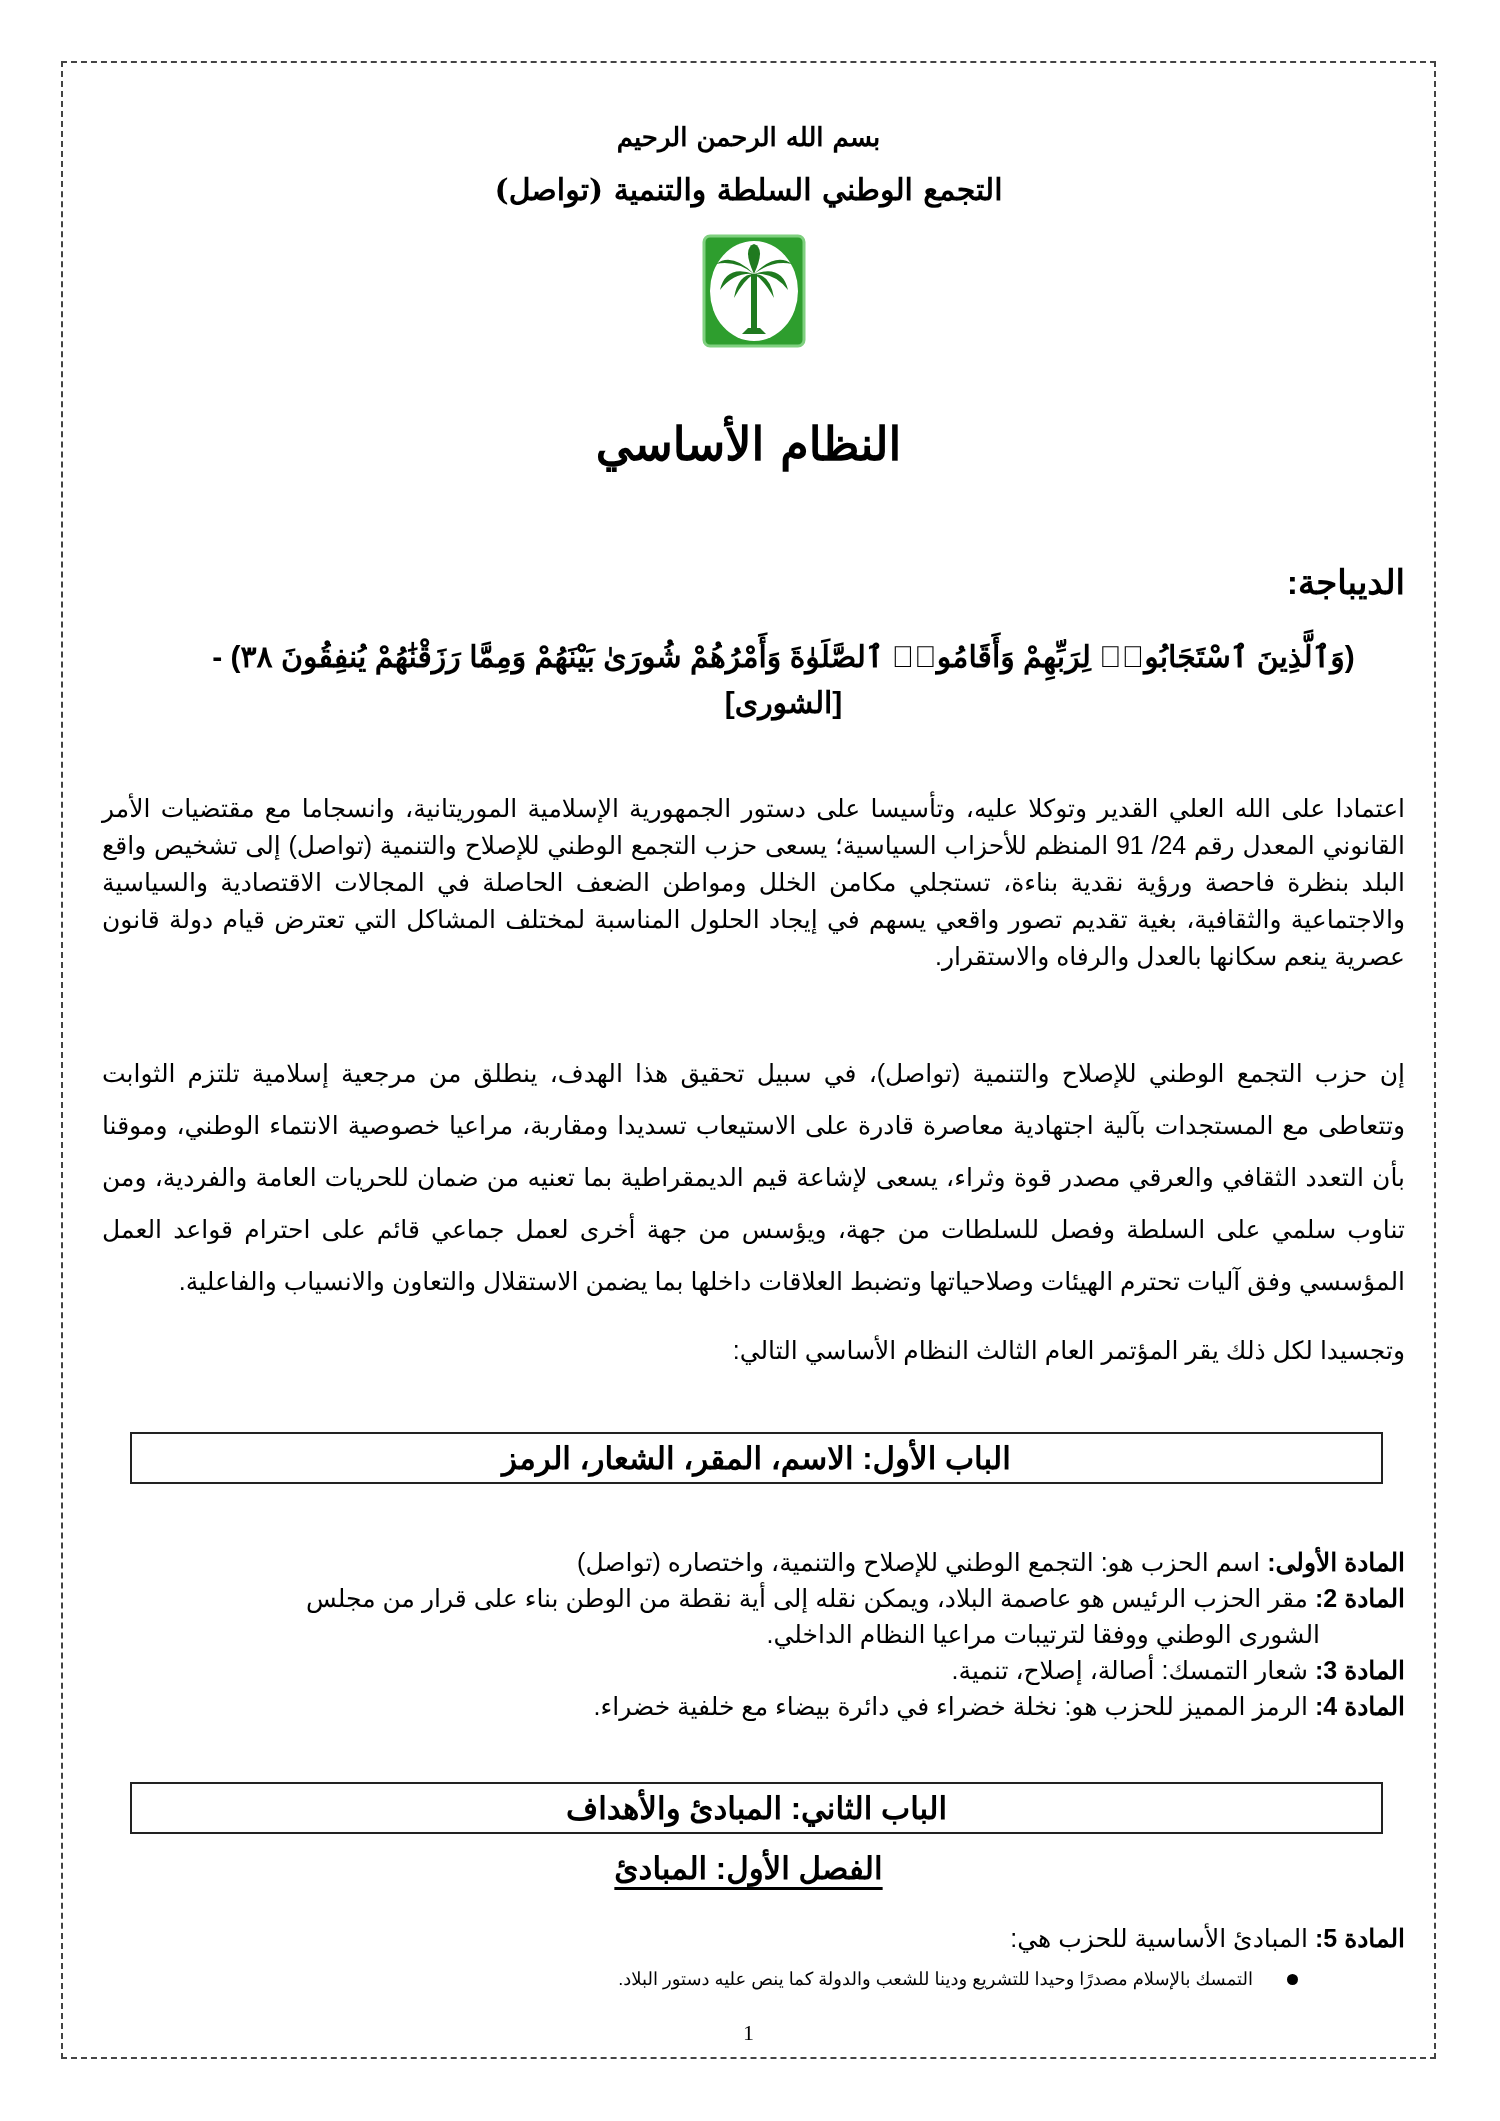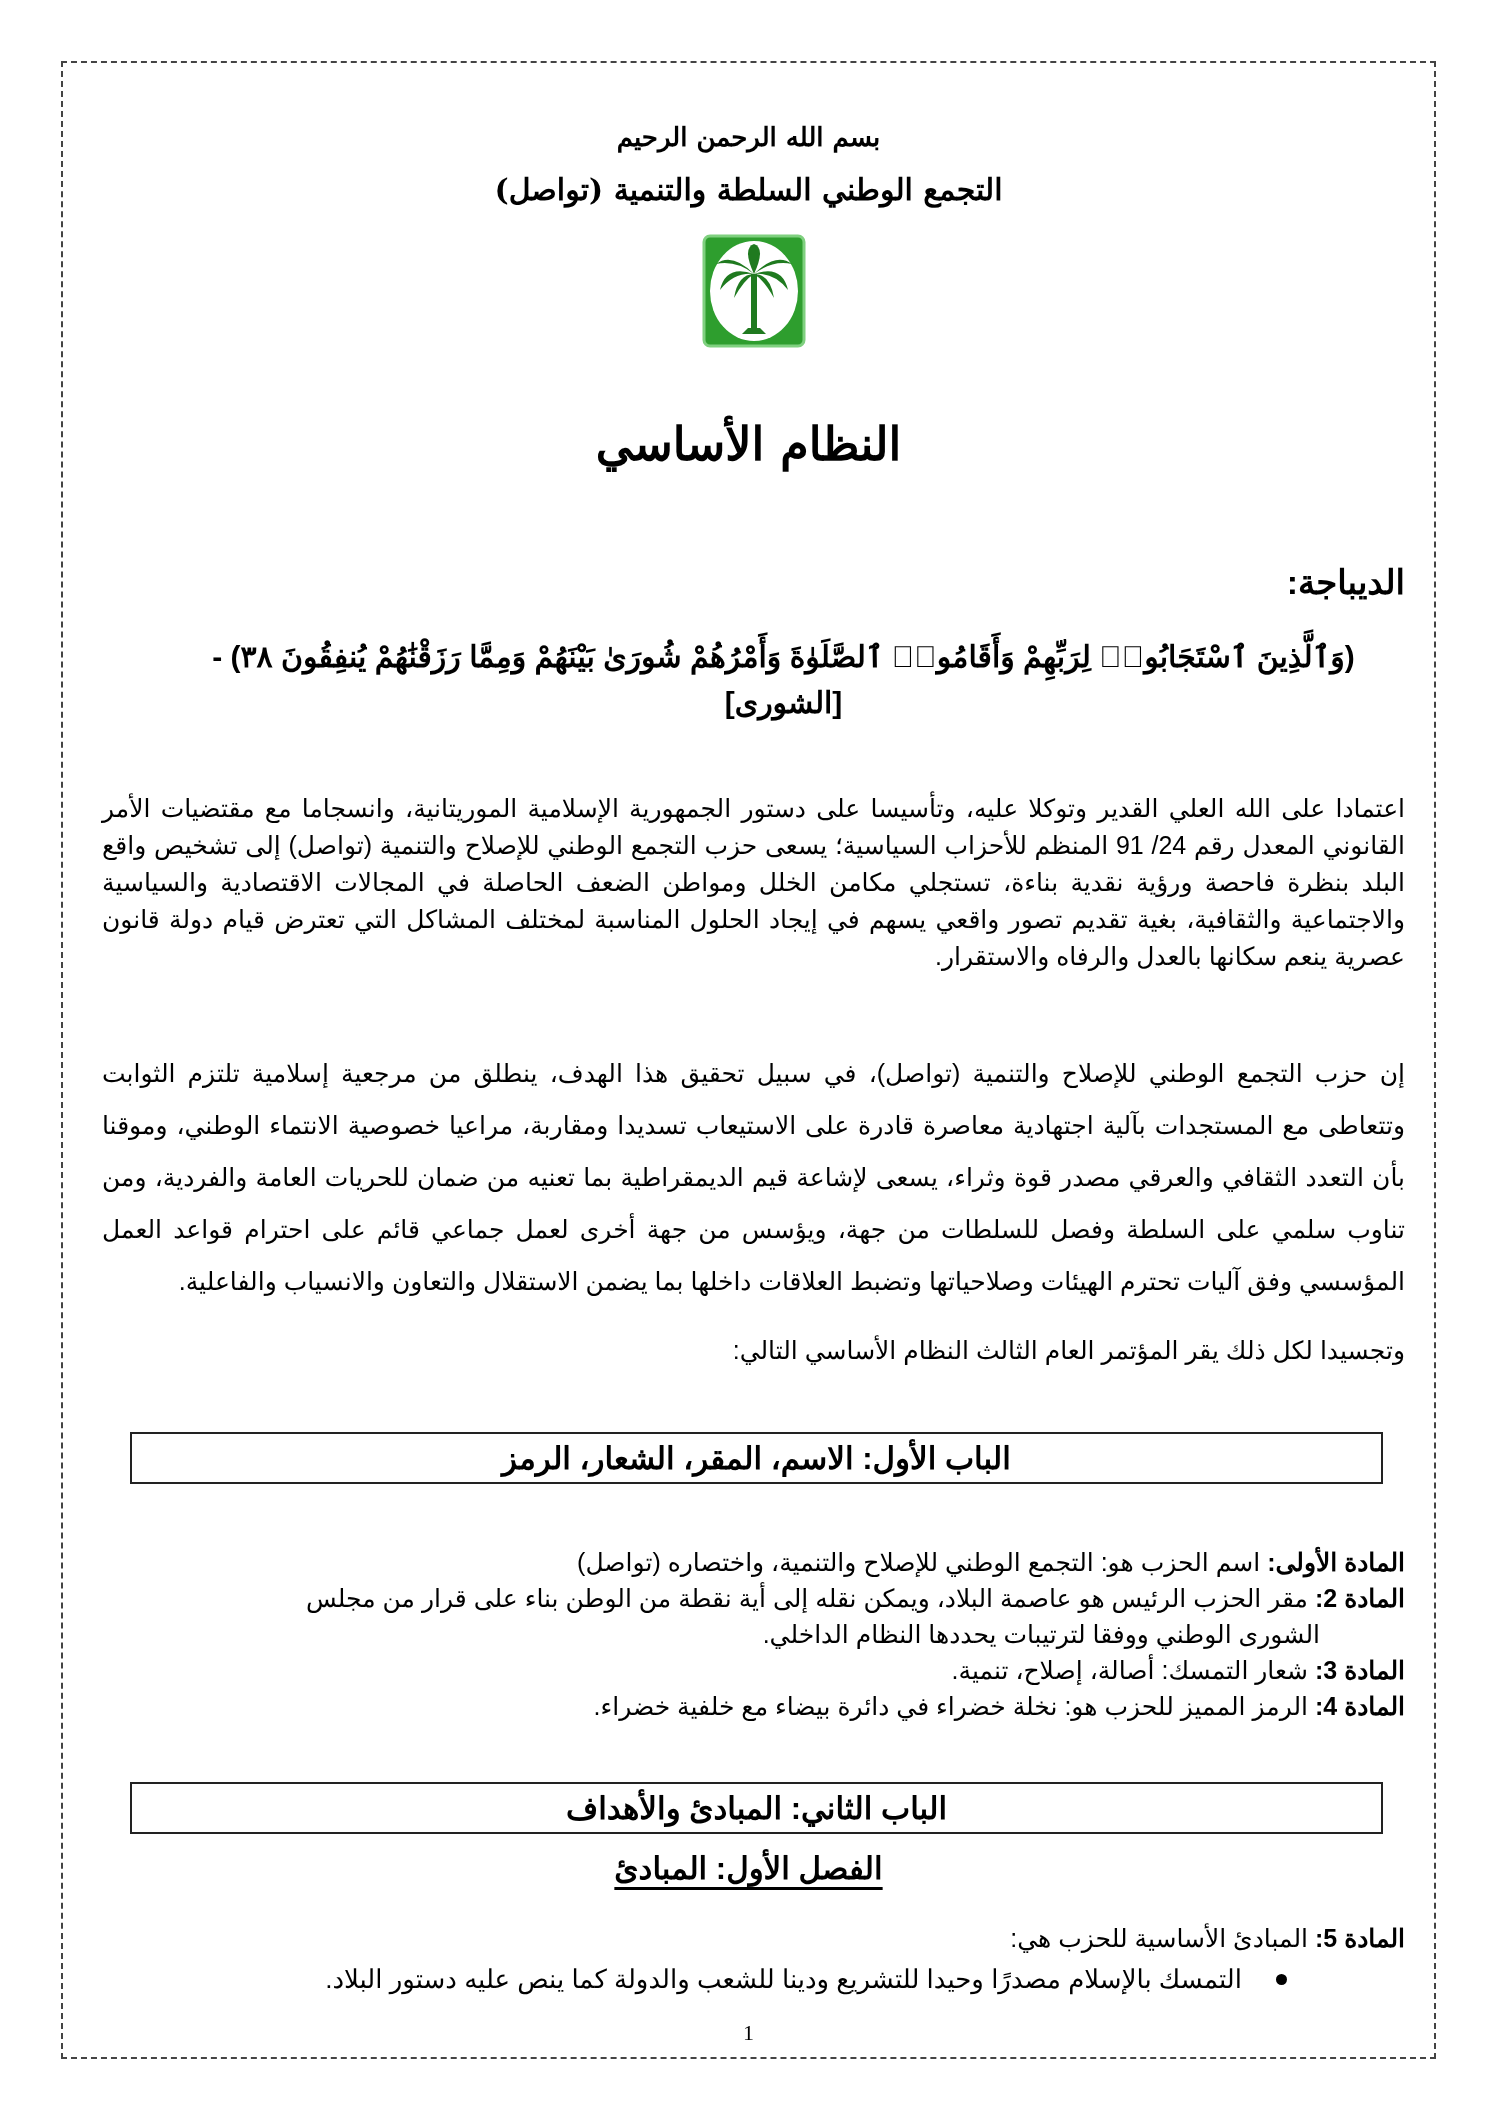--- a/index.html
+++ b/index.html
@@ -40,22 +40,22 @@
   .article .cont { padding-right: 85px; display: block; }
 
   .chapter-title { position: absolute; top: 1788px; left: 0; right: 0; text-align: center; }
   .chapter-title span { font-weight: bold; font-size: 31px; text-decoration: underline;
                         text-decoration-thickness: 3px; text-underline-offset: 8px;
                         font-family: "Liberation Sans", sans-serif; }
 
   .art5 { position: absolute; top: 1862px; right: 30px; font-size: 25px;
           font-family: "Liberation Sans", sans-serif; }
   .art5 .label { font-weight: bold; }
-  .bullets { position: absolute; top: 1898px; right: 148px; left: 40px; list-style: none; margin: 0; padding: 0;
-             font-size: 26px; line-height: 38px; font-family: "Liberation Sans", sans-serif; }
+  .bullets { position: absolute; top: 1898px; right: 137px; left: 40px; list-style: none; margin: 0; padding: 0;
+             font-size: 18px; line-height: 38px; font-family: "Liberation Sans", sans-serif; }
   .bullets li { position: relative; padding-right: 45px; }
   .bullets li .dot { position: absolute; right: 0; top: 14px; width: 11px; height: 11px; border-radius: 50%; background: #000; }
 
   .page-number { position: absolute; top: 1958px; left: 0; right: 0; text-align: center;
                  font-family: "Liberation Serif", serif; font-size: 22px; direction: ltr; }
 </style>
 </head>
 <body>
 
 <div class="page-border"></div>
@@ -96,21 +96,21 @@
   <div class="section-box box1">الباب الأول: الاسم، المقر، الشعار، الرمز</div>
 
   <div class="articles">
     <p class="article">
       <span class="label">المادة الأولى:</span>
       <span>اسم الحزب هو: التجمع الوطني للإصلاح والتنمية، واختصاره (تواصل)</span>
     </p>
     <p class="article">
       <span class="label">المادة 2:</span>
       <span>مقر الحزب الرئيس هو عاصمة البلاد، ويمكن نقله إلى أية نقطة من الوطن بناء على قرار من مجلس</span>
-      <span class="cont">الشورى الوطني ووفقا لترتيبات يحددها النظام الداخلي.</span>
+      <span class="cont">الشورى الوطني ووفقا لترتيبات مراعيا النظام الداخلي.</span>
     </p>
     <p class="article">
       <span class="label">المادة 3:</span>
       <span>شعار التمسك: أصالة، إصلاح، تنمية.</span>
     </p>
     <p class="article">
       <span class="label">المادة 4:</span>
       <span>الرمز المميز للحزب هو: نخلة خضراء في دائرة بيضاء مع خلفية خضراء.</span>
     </p>
   </div>

